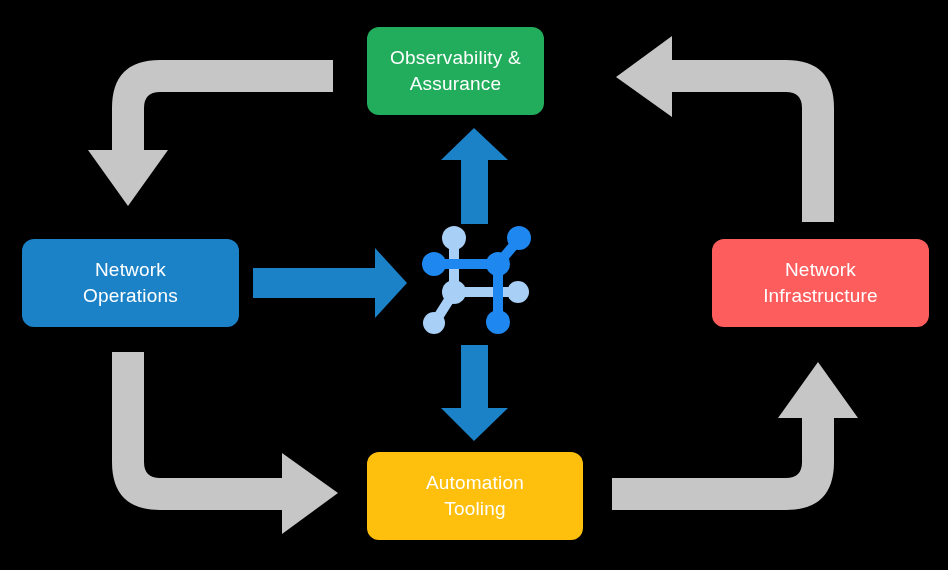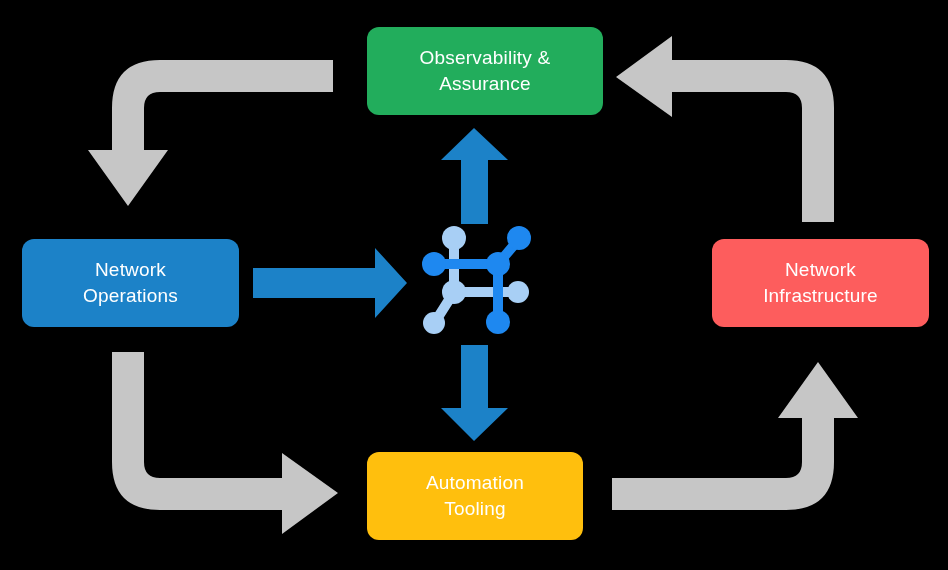--- a/index.html
+++ b/index.html
@@ -30,21 +30,21 @@
     font-weight: 400;
     letter-spacing: 0.2px;
     box-sizing: border-box;
     padding: 4px 10px;
   }
   .node-box span {
     display: block;
     white-space: pre-line;
   }
   #box-observability {
-    left: 367px; top: 27px; width: 236px; height: 88px;
+    left: 367px; top: 27px; width: 177px; height: 88px;
     background: #22AD5C;
   }
   #box-network-operations {
     left: 22px; top: 239px; width: 217px; height: 88px;
     background: #1C82C8;
   }
   #box-network-infrastructure {
     left: 712px; top: 239px; width: 217px; height: 88px;
     background: #FD5D5D;
   }

